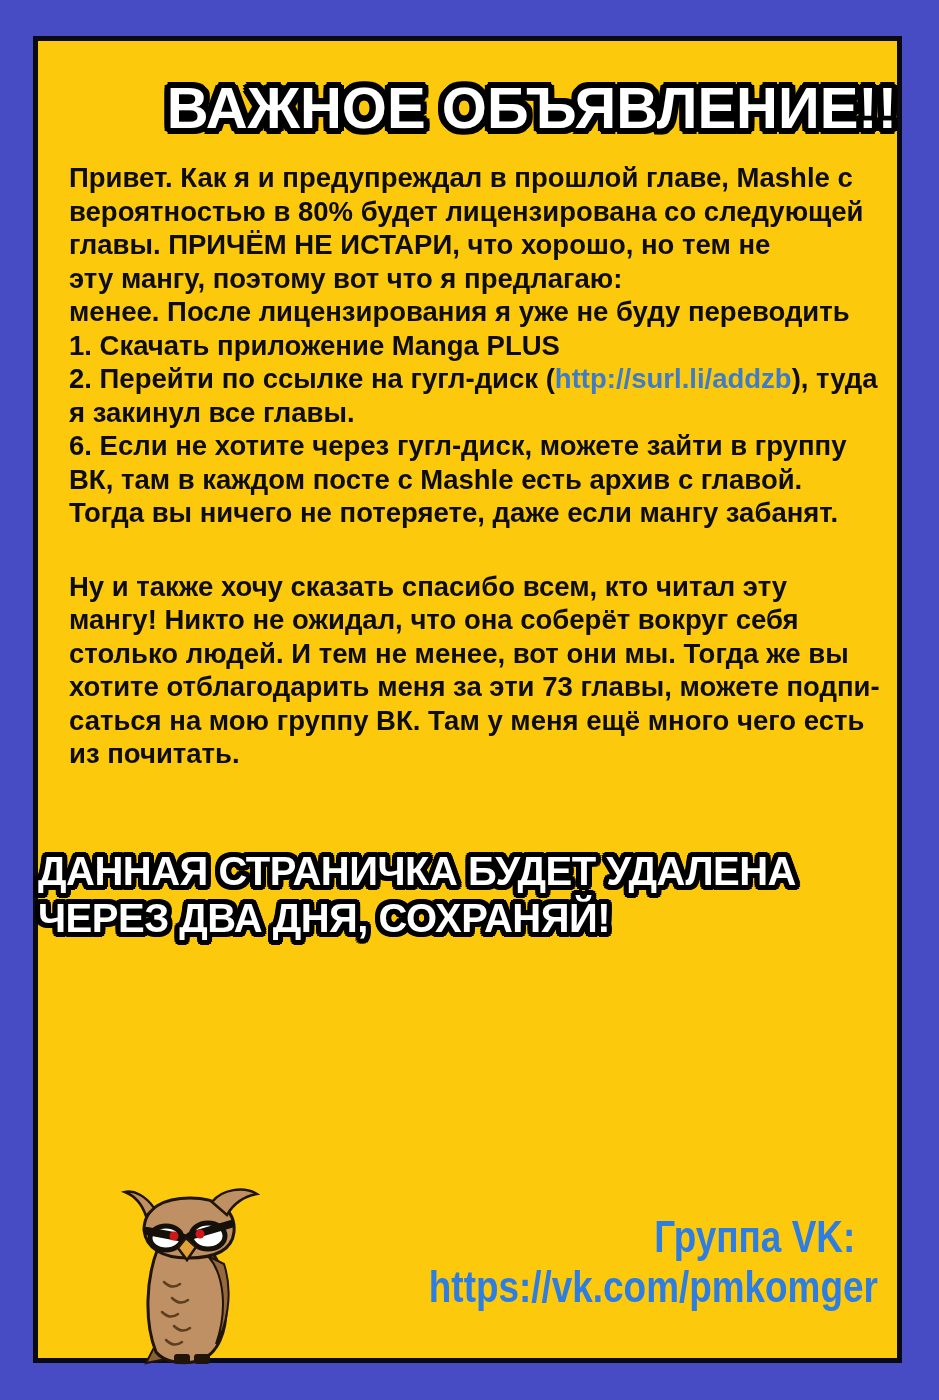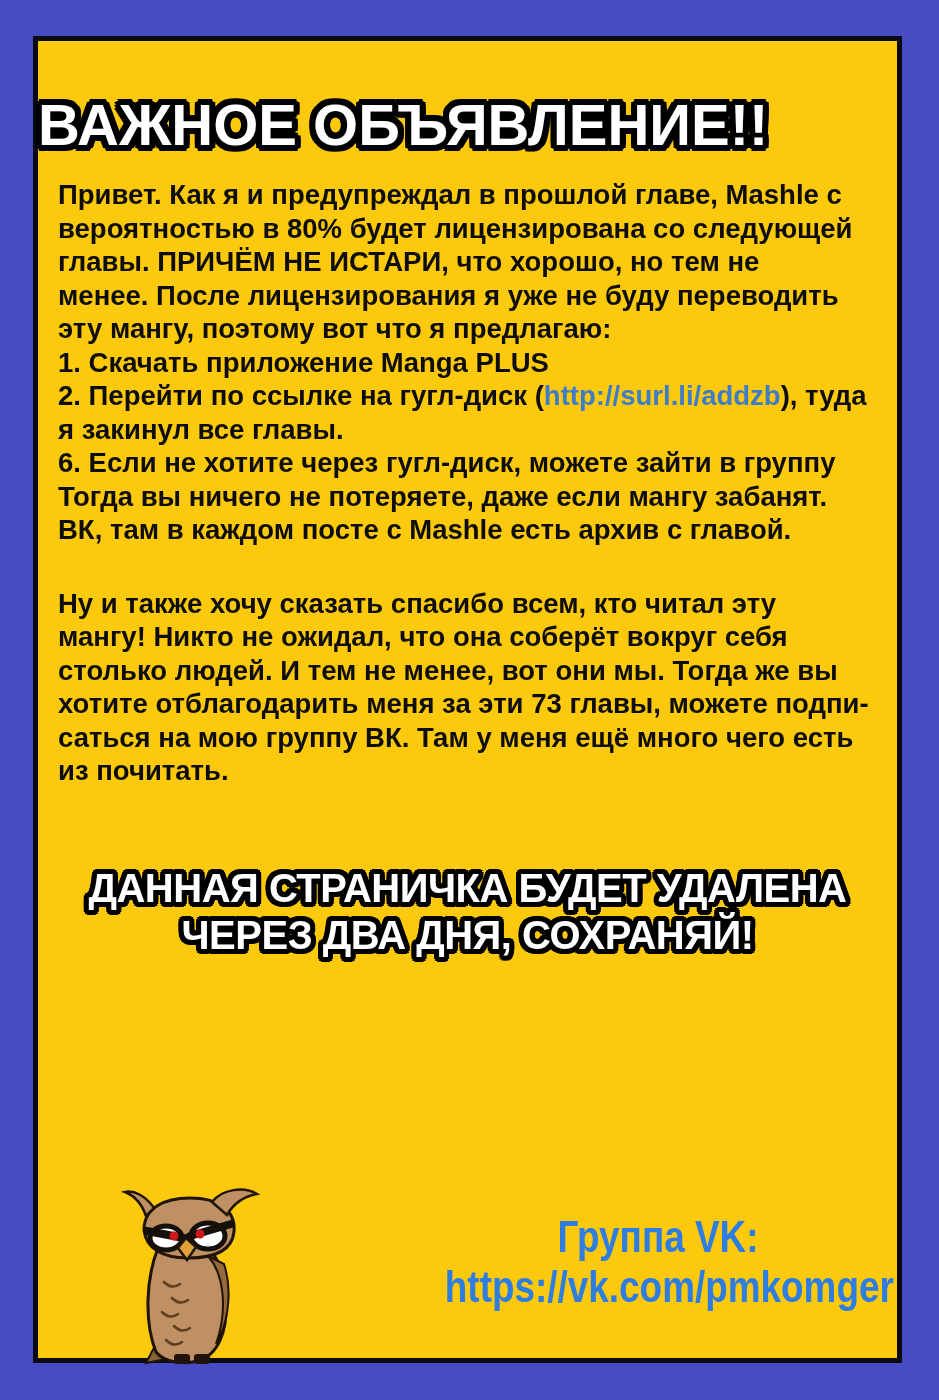--- a/index.html
+++ b/index.html
@@ -8,80 +8,80 @@
     background:var(--background-blue,#474CC5);
     font-family:"Liberation Sans",sans-serif;
   }
   .page{
     position:absolute;left:33px;top:36px;width:859px;height:1317px;
     background:var(--page-yellow,#FCC90D);
     border:5px solid var(--border-black,#0A0A12);
     box-sizing:content-box;
   }
   .title{
-    margin-top:53px;text-align:left;
+    margin-top:36px;text-align:right;
     font-size:58px;line-height:62px;font-weight:bold;letter-spacing:0;
     color:#fff;white-space:nowrap;
     text-shadow:
       6px 0 0 #000,-6px 0 0 #000,0 6px 0 #000,0 -6px 0 #000,
       4px 4px 0 #000,-4px 4px 0 #000,4px -4px 0 #000,-4px -4px 0 #000,
       6px 3px 0 #000,-6px 3px 0 #000,6px -3px 0 #000,-6px -3px 0 #000,
       3px 6px 0 #000,-3px 6px 0 #000,3px -6px 0 #000,-3px -6px 0 #000;
   }
   .body-text{
-    margin-top:22px;padding-left:20px;
+    margin-top:22px;padding-left:31px;
     font-size:27.5px;font-weight:bold;
     color:var(--text-black,#0D0D0D);
   }
   .line{line-height:33.5px;white-space:nowrap}
   .gap{height:40px}
   a.gdrive{color:var(--link-blue,#3E7CC8);text-decoration:none;cursor:pointer}
   .warning{
-    margin-top:77px;text-align:center;font-weight:bold;
+    margin-top:77px;text-align:left;font-weight:bold;
     font-size:40px;letter-spacing:-0.5px;color:#fff;
   }
   .warning .wline{
     line-height:47px;white-space:nowrap;
     text-shadow:
       5px 0 0 #000,-5px 0 0 #000,0 5px 0 #000,0 -5px 0 #000,
       4px 4px 0 #000,-4px 4px 0 #000,4px -4px 0 #000,-4px -4px 0 #000,
       5px 2px 0 #000,-5px 2px 0 #000,5px -2px 0 #000,-5px -2px 0 #000,
       2px 5px 0 #000,-2px 5px 0 #000,2px -5px 0 #000,-2px -5px 0 #000;
   }
   .owl{position:absolute;left:82px;bottom:-8px;width:140px;height:180px}
   .vk-block{
-    position:absolute;left:360px;bottom:46px;width:520px;text-align:center;
+    position:absolute;left:344px;bottom:46px;width:520px;text-align:right;
     color:var(--vk-blue,#2E7DE0);font-weight:bold;
   }
   .vk-block .vline{
     display:block;font-size:45px;line-height:50px;white-space:nowrap;
     transform:scaleX(0.82);transform-origin:center;
   }
 </style>
 </head>
 <body>
 
 <div class="page">
 
   <div class="title">ВАЖНОЕ ОБЪЯВЛЕНИЕ!!</div>
 
   <div class="body-text">
     <div class="line">Привет. Как я и предупреждал в прошлой главе, Mashle с</div>
     <div class="line">вероятностью в 80% будет лицензирована со следующей</div>
     <div class="line">главы. ПРИЧЁМ НЕ ИСТАРИ, что хорошо, но тем не</div>
+    <div class="line">эту мангу, поэтому вот что я предлагаю:</div>
     <div class="line">менее. После лицензирования я уже не буду переводить</div>
-    <div class="line">эту мангу, поэтому вот что я предлагаю:</div>
     <div class="line">1. Скачать приложение Manga PLUS</div>
 
     <div class="line"><span>2. Перейти по ссылке на гугл-диск (</span><a class="gdrive">http://surl.li/addzb</a><span>), туда</span></div>
 
     <div class="line">я закинул все главы.</div>
     <div class="line">6. Если не хотите через гугл-диск, можете зайти в группу</div>
+    <div class="line">ВК, там в каждом посте с Mashle есть архив с главой.</div>
     <div class="line">Тогда вы ничего не потеряете, даже если мангу забанят.</div>
-    <div class="line">ВК, там в каждом посте с Mashle есть архив с главой.</div>
 
     <div class="gap"></div>
 
     <div class="line">Ну и также хочу сказать спасибо всем, кто читал эту</div>
     <div class="line">мангу! Никто не ожидал, что она соберёт вокруг себя</div>
     <div class="line">столько людей. И тем не менее, вот они мы. Тогда же вы</div>
     <div class="line">хотите отблагодарить меня за эти 73 главы, можете подпи-</div>
     <div class="line">саться на мою группу ВК. Там у меня ещё много чего есть</div>
     <div class="line">из почитать.</div>
   </div>

